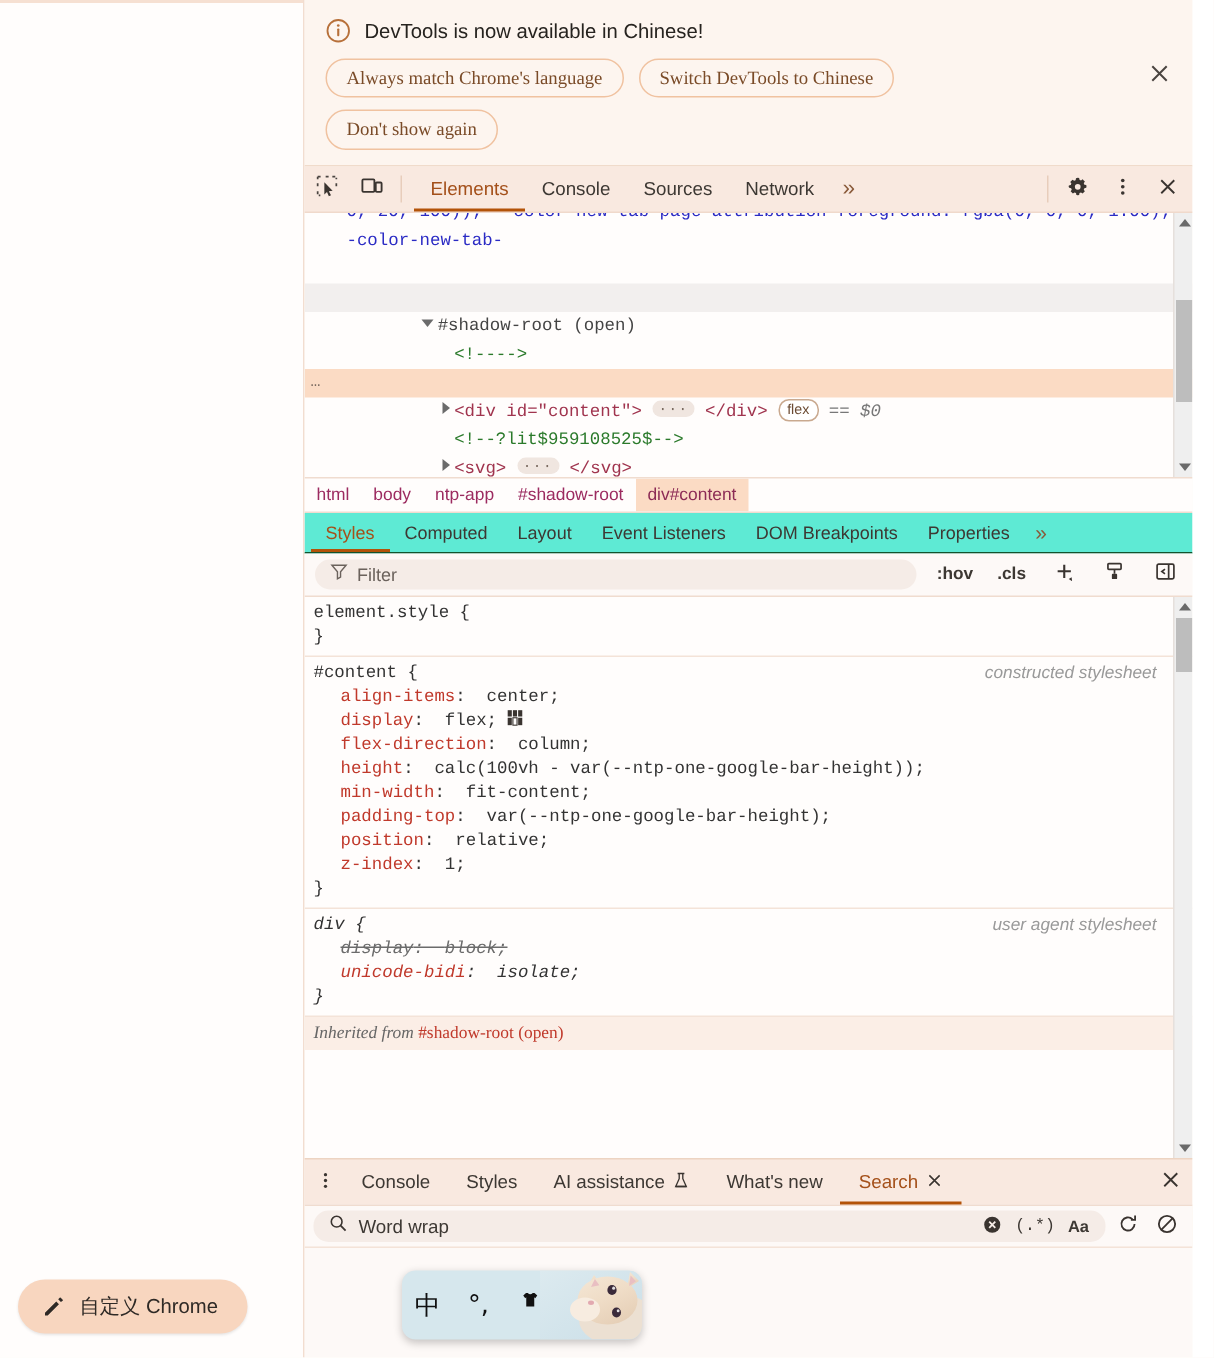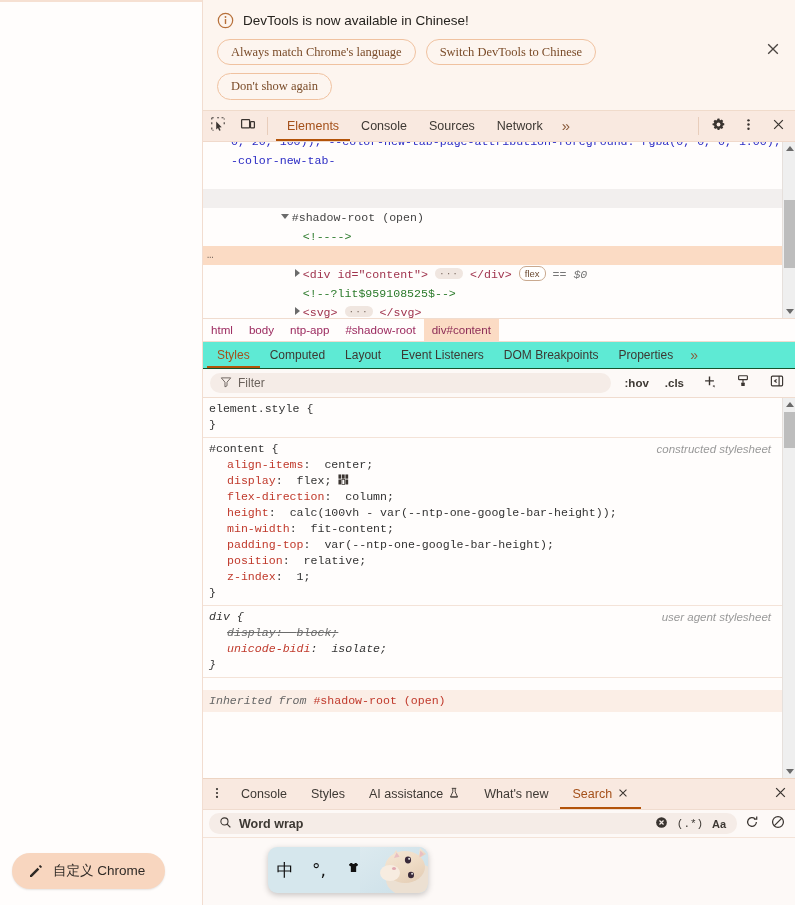--- a/index.html
+++ b/index.html
@@ -329,22 +329,21 @@
   .prop { padding-left: 18px; white-space: pre; }
   .pname { color: #c0392b; }
   .pval  { color: #333; }
   .rule.ua .sel, .rule.ua .prop { font-style: italic; }
   .strike { text-decoration: line-through; color: #6b6b6b; }
   .inherited-hdr {
     background: #fbeee6;
     padding: 3px 6px;
     color: #666;
     font-style: italic;
-    font-family: Liberation Mono, monospace;
-    margin-top: 12px;
+    font-family: Liberation Serif, serif;
   }
   .inherited-hdr .ilink { color: #c0392b; font-style: normal; }
 
   
   #drawer {
     flex: 0 0 auto;
     background: #f9e9e0;
     border-top: 1px solid #edd4c2;
   }
   #drawer-tabs {
@@ -389,21 +388,21 @@
     border-radius: 10px;
     display: flex; align-items: center;
     gap: 7px;
     padding: 0 7px 0 10px;
     min-width: 0;
   }
   #search-input {
     border: none; background: transparent; outline: none;
     font-size: 12.5px; color: #3d3833;
     font-family: "Liberation Sans", sans-serif;
-    flex: 1 1 auto; min-width: 0; padding: 0; font-weight: bold;
+    flex: 1 1 auto; min-width: 0; padding: 0;
   }
   .sb-ico-btn {
     width: 22px; height: 22px;
     display:flex;align-items:center;justify-content:center;
     border:none;background:transparent;cursor:pointer;padding:0;
     flex: 0 0 auto;
   }
   .sb-aa { font-size: 11px; color: #3d3833; font-weight: bold; font-family:"Liberation Sans",sans-serif;}
   .sb-regex { font-size: 11px; color: #3d3833; font-family:"Liberation Mono",monospace;}
 

